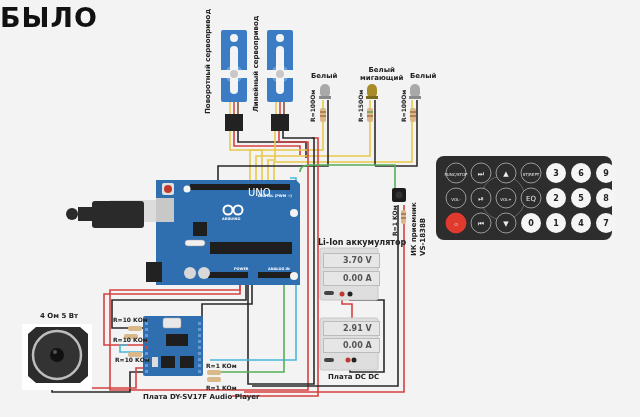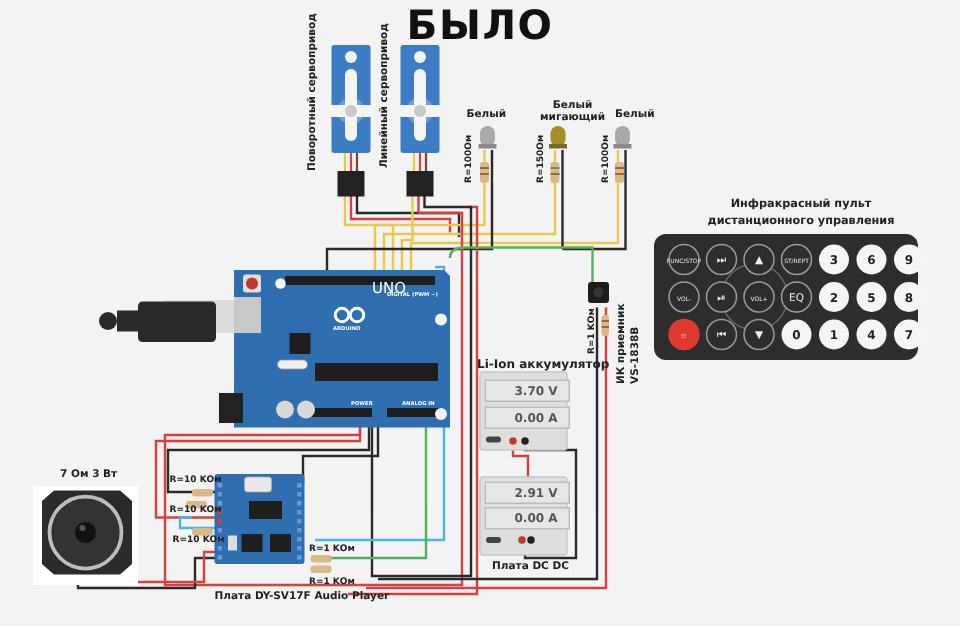--- a/index.html
+++ b/index.html
@@ -1,19 +1,19 @@
 <!DOCTYPE html>
 <html><head>
 <meta charset="utf-8">
 <style>
   html, body { margin:0; padding:0; background:#f4f4f4; }
   body { width:640px; height:417px; overflow:hidden; position:relative; font-family:"Liberation Sans", sans-serif; }
   #stage { position:absolute; left:0; top:0; width:640px; height:417px; background:#f3f3f3; }
   svg { position:absolute; left:0; top:0; }
-  .title { position:absolute; left:0; width:640px; top:2px; text-align:center; font-family:"DejaVu Sans", sans-serif; font-weight:bold; font-size:27px; color:#111; letter-spacing:1px; }
+  .title { position:absolute; left:0; width:640px; top:2px; text-align:left; font-family:"DejaVu Sans", sans-serif; font-weight:bold; font-size:27px; color:#111; letter-spacing:1px; }
   .lbl { position:absolute; font-family:"DejaVu Sans", sans-serif; font-weight:bold; color:#222; white-space:nowrap; }
   .small { font-size:7px; }
   .med { font-size:8px; }
   .vert { transform-origin:left top; transform:rotate(-90deg); }
   .remote-title { position:absolute; left:454px; top:130px; width:160px; text-align:center; font-size:7.5px; line-height:11px; }
   .lcd { position:absolute; background:#e6e6e6; border:1px solid #bcbcbc; font-family:"DejaVu Sans", sans-serif; font-size:8px; font-weight:bold; color:#555; padding-left:19px; line-height:13px; height:13px; width:36px; }
 </style>
 </head>
 <body>
 
@@ -271,40 +271,36 @@
   <div class="lbl small" style="left:360px; top:66px; text-align:center; line-height:8px;">
     <span>Белый</span><br>
     <span>мигающий</span>
   </div>
   <div class="lbl small" style="left:410px; top:72px;">Белый</div>
 
   <div class="lbl small vert" style="left:309px; top:122px; font-size:6px;">R=100Ом</div>
   <div class="lbl small vert" style="left:357px; top:122px; font-size:6px;">R=150Ом</div>
   <div class="lbl small vert" style="left:400px; top:122px; font-size:6px;">R=100Ом</div>
 
-  <div class="lbl remote-title">
-    <span>Инфракрасный пульт</span><br>
-    <span>дистанционного управления</span>
-  </div>
 
   <div class="lbl small vert" style="left:391px; top:236px; font-size:6px;">R=1 KОм</div>
   <div class="lbl small vert" style="left:410px; top:256px; line-height:9px;">
     <span>ИК приемник</span><br>
     <span>VS-1838B</span>
   </div>
 
   <div class="lbl med" style="left:318px; top:238px;text-align:center;">Li-Ion аккумулятор</div>
   <div class="lcd" style="left:323px; top:253px;">3.70 V</div>
   <div class="lcd" style="left:323px; top:271px;">0.00 A</div>
 
   <div class="lcd" style="left:323px; top:321px;">2.91 V</div>
   <div class="lcd" style="left:323px; top:338px;">0.00 A</div>
   <div class="lbl small" style="left:328px; top:373px;">Плата DC DC</div>
 
-  <div class="lbl small" style="left:40px; top:312px;">7 Ом 3 Вт</div>
+  <div class="lbl small" style="left:40px; top:312px;">4 Ом 5 Вт</div>
 
   <div class="lbl" style="left:113px; top:316px; font-size:6px;">R=10 KОм</div>
   <div class="lbl" style="left:113px; top:336px; font-size:6px;">R=10 KОм</div>
   <div class="lbl" style="left:115px; top:356px; font-size:6px;">R=10 KОм</div>
   <div class="lbl" style="left:206px; top:362px; font-size:6px;">R=1 KОм</div>
   <div class="lbl" style="left:206px; top:384px; font-size:6px;">R=1 KОм</div>
   <div class="lbl small" style="left:143px; top:393px;text-align:right;">Плата DY-SV17F Audio Player</div>
 
   <div class="lbl" style="left:248px; top:187px; font-size:10px; color:#fff; font-weight:normal;">UNO</div>
   <div class="lbl" style="left:222px; top:217px; font-size:3.5px; color:#fff;">ARDUINO</div>

